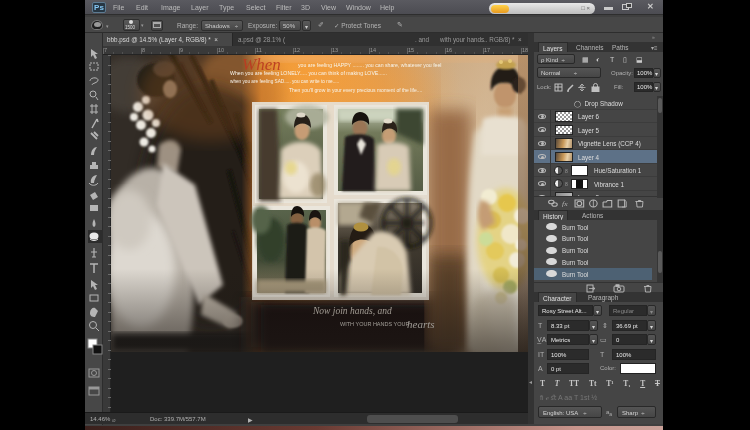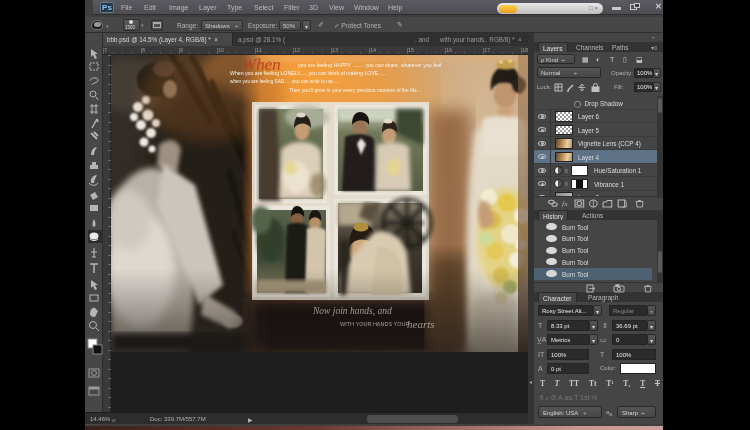--- a/index.html
+++ b/index.html
@@ -1,19 +1,19 @@
 <!DOCTYPE html>
 <html><head><meta charset="utf-8">
 <style>
 html,body{margin:0;padding:0;background:#000;width:750px;height:430px;overflow:hidden}
 *{box-sizing:border-box}
 body{font-family:"Liberation Sans",sans-serif;position:relative}
 #win{position:absolute;left:85px;top:0;width:578px;height:430px;background:#3f3f3f;overflow:hidden}
 
-#menubar{position:absolute;left:8px;top:0;width:578px;height:15px;background:linear-gradient(#5a5a60,#4c4c52);border-bottom:1px solid #2e2e2e}
+#menubar{position:absolute;left:0;top:0;width:578px;height:15px;background:linear-gradient(#5a5a60,#4c4c52);border-bottom:1px solid #2e2e2e}
 #menubar .mi{position:absolute;top:3.5px;font-size:7px;color:#bcbcbc}
 #pslogo{position:absolute;left:7px;top:2px;width:14px;height:11px;font-size:8px;font-weight:bold;color:#85c8f5;background:#273744;border:1px solid #5d7b92;border-radius:2px;text-align:center;line-height:10px}
 #pill{position:absolute;left:404px;top:3px;width:106px;height:11px;background:linear-gradient(#e8e8e8,#bdbdbd);border-radius:6px}
 #pillblob{position:absolute;left:2px;top:1.5px;width:18px;height:8px;border-radius:5px;background:linear-gradient(#ffd24a,#e89a20)}
 #pilltxt{position:absolute;right:5px;top:2px;font-size:6px;color:#666}
 .winbtn{position:absolute;top:2px;font-size:8px;color:#cccccc;font-weight:bold}
 
 #optbar{position:absolute;left:0;top:17px;width:578px;height:16px;background:#474747;border-bottom:1px solid #2d2d2d;color:#bdbdbd}
 .obox{position:absolute;background:linear-gradient(#5a5a5a,#474747);border:1px solid #2e2e2e;border-radius:2px;font-size:6px;color:#ccc}
 .olab{position:absolute;font-size:6.5px;color:#b5b5b5}

